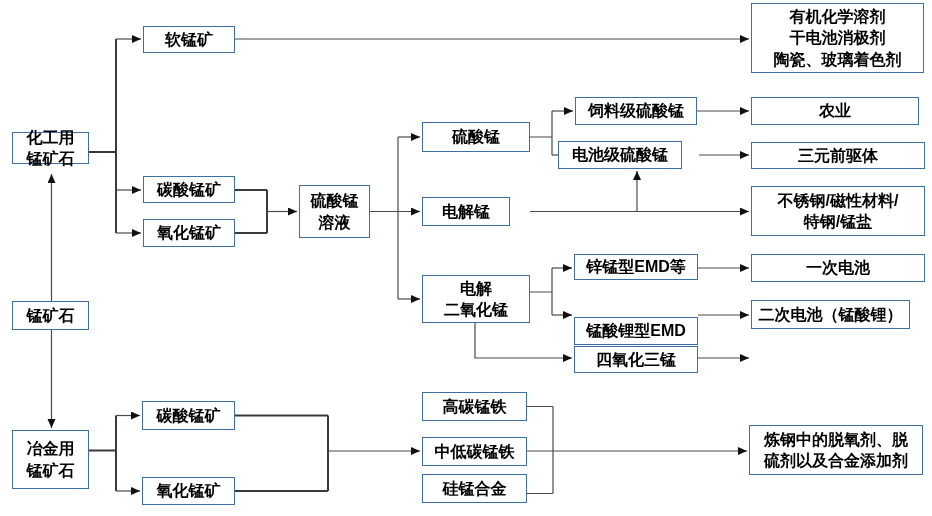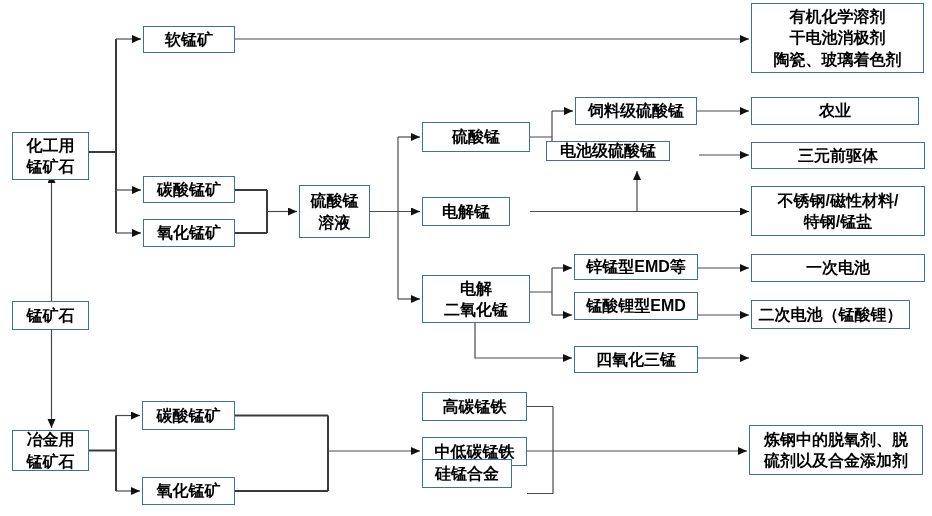--- a/index.html
+++ b/index.html
@@ -71,54 +71,54 @@
     <path class="e" d="M116,415.5 L140,415.5" marker-end="url(#arr)"></path>
     <path class="e" d="M116,491 L140,491" marker-end="url(#arr)"></path>
 
     <path class="b" d="M235,415.5 L328,415.5 M235,491 L328,491 M328,415.5 L328,491"></path>
     <path class="e" d="M328,451 L420,451" marker-end="url(#arr)"></path>
 
     <path class="e" d="M527,406.5 L553,406.5 M527,451 L553,451 M527,493.5 L553,493.5 M553,406.5 L553,493.5"></path>
     <path class="e" d="M553,451 L747,451" marker-end="url(#arr)"></path>
   </svg>
 
-  <div class="node" style="left:12px;top:132px;width:77px;height:48px">化工用
+  <div class="node" style="left:12px;top:132px;width:77px;height:32px">化工用
 锰矿石</div>
   <div class="node" style="left:12px;top:301px;width:77px;height:29px">锰矿石</div>
-  <div class="node" style="left:12px;top:430px;width:77px;height:41px">冶金用
+  <div class="node" style="left:12px;top:430px;width:77px;height:59px">冶金用
 锰矿石</div>
 
   <div class="node" style="left:143px;top:26px;width:92px;height:27px">软锰矿</div>
   <div class="node" style="left:143px;top:176px;width:92px;height:27px">碳酸锰矿</div>
   <div class="node" style="left:143px;top:219px;width:92px;height:28px">氧化锰矿</div>
 
   <div class="node" style="left:299px;top:185px;width:71px;height:53px">硫酸锰
 溶液</div>
   <div class="node" style="left:422px;top:122px;width:108px;height:30px">硫酸锰</div>
   <div class="node" style="left:422px;top:197px;width:88px;height:29px">电解锰</div>
   <div class="node" style="left:422px;top:275px;width:108px;height:48px">电解
 二氧化锰</div>
 
   <div class="node" style="left:575px;top:97px;width:122px;height:28px">饲料级硫酸锰</div>
-  <div class="node" style="left:546px;top:141px;width:124px;height:20px">电池级硫酸锰</div>
+  <div class="node" style="left:558px;top:141px;width:124px;height:28px">电池级硫酸锰</div>
   <div class="node" style="left:574px;top:254px;width:124px;height:26px">锌锰型EMD等</div>
-  <div class="node" style="left:574px;top:292px;width:124px;height:28px">锰酸锂型EMD</div>
+  <div class="node" style="left:574px;top:317px;width:124px;height:28px">锰酸锂型EMD</div>
   <div class="node" style="left:574px;top:346px;width:124px;height:27px">四氧化三锰</div>
 
   <div class="node" style="left:751px;top:3px;width:173px;height:70px">有机化学溶剂
 干电池消极剂
 陶瓷、玻璃着色剂</div>
   <div class="node" style="left:751px;top:97px;width:168px;height:28px">农业</div>
   <div class="node" style="left:751px;top:142px;width:174px;height:27px">三元前驱体</div>
   <div class="node" style="left:751px;top:186px;width:174px;height:50px">不锈钢/磁性材料/
 特钢/锰盐</div>
   <div class="node" style="left:751px;top:254px;width:174px;height:28px">一次电池</div>
   <div class="node" style="left:751px;top:300px;width:159px;height:29px">二次电池（锰酸锂）</div>
 
   <div class="node" style="left:142px;top:401px;width:93px;height:29px">碳酸锰矿</div>
   <div class="node" style="left:142px;top:477px;width:93px;height:28px">氧化锰矿</div>
   <div class="node" style="left:422px;top:392px;width:105px;height:29px">高碳锰铁</div>
   <div class="node" style="left:422px;top:437px;width:105px;height:29px">中低碳锰铁</div>
-  <div class="node" style="left:422px;top:459px;width:90px;height:29px">硅锰合金</div>
+  <div class="node" style="left:422px;top:474px;width:105px;height:29px">硅锰合金</div>
   <div class="node" style="left:749px;top:425px;width:174px;height:50px">炼钢中的脱氧剂、脱
 硫剂以及合金添加剂</div>
 
 </div>
 
 </body></html>

